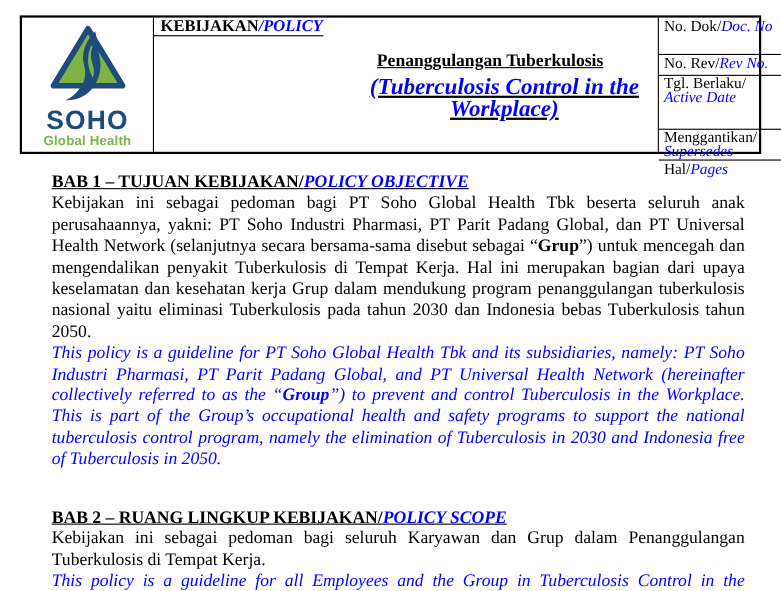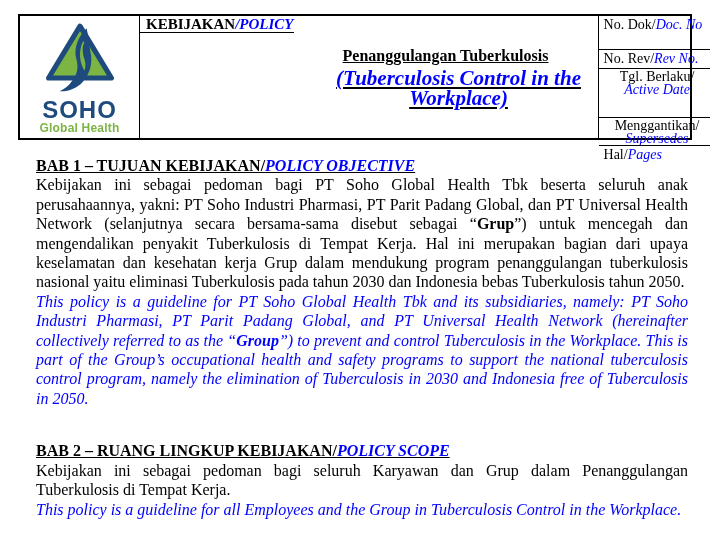--- a/index.html
+++ b/index.html
@@ -67,36 +67,36 @@
   .info-row{display:flex;border-top:1.5px solid #000;flex:0 0 19px;}
   .info-row:first-child{border-top:none;}
   .info-row.tall{flex:0 0 27.5px;}
   .info-row:last-child{flex:1;}
   .info-label{
     width:113px;flex:0 0 113px;
     border-right:1.5px solid #000;
     padding:1px 0 0 5px;line-height:16px;
     white-space:nowrap;overflow:hidden;
   }
-  .info-row.tall .info-label{line-height:13px;padding-top:1px;text-align:center;}
+  .info-row.tall .info-label{line-height:13px;padding-top:1px;}
   .info-row.tall .info-label .lbl-en{display:block;}
   .info-sep{
     width:16px;flex:0 0 16px;
     border-right:1.5px solid #000;
     display:flex;align-items:center;justify-content:center;
   }
   .info-value{flex:1;padding:1px 0 0 6px;font-size:17px;line-height:16px;display:flex;align-items:flex-start;font-weight:bold;}
   .info-row.vcenter .info-value{align-items:center;padding-top:0;}
   
   .doc-body{
     position:absolute;left:35px;top:140px;right:21px;
     text-align:justify;
     font-size:16px;line-height:19.4px;
   }
-  .section{margin:1px;}
+  .section{margin:12px;}
   .section--bab1{margin-top:16px;}
   .section--bab2{margin-top:33px;}
   .section-heading{
     font-size:16px;font-weight:bold;line-height:19.4px;
     text-decoration:underline;
     text-align:left;
   }
   .para{margin:0;}
   .para-en{color:var(--text-blue);font-style:italic;}
   .b{font-weight:bold;}

